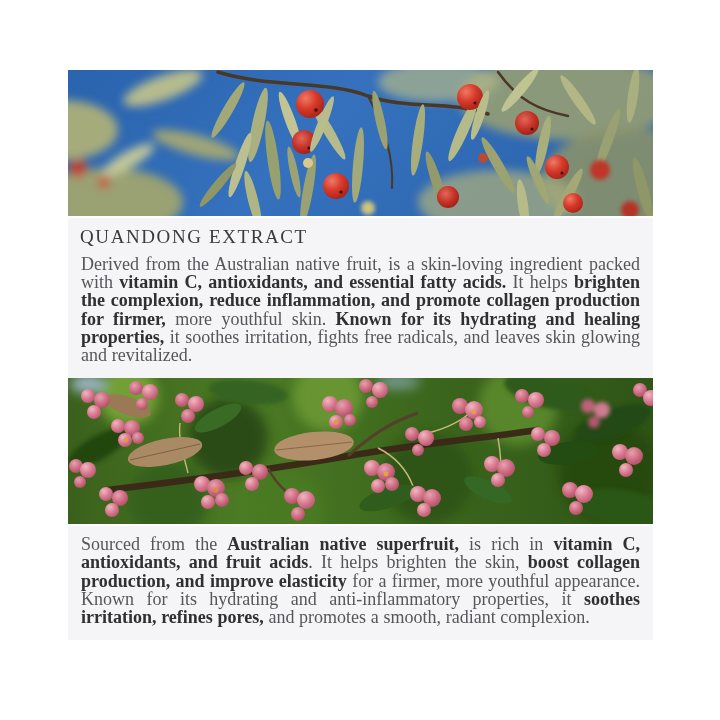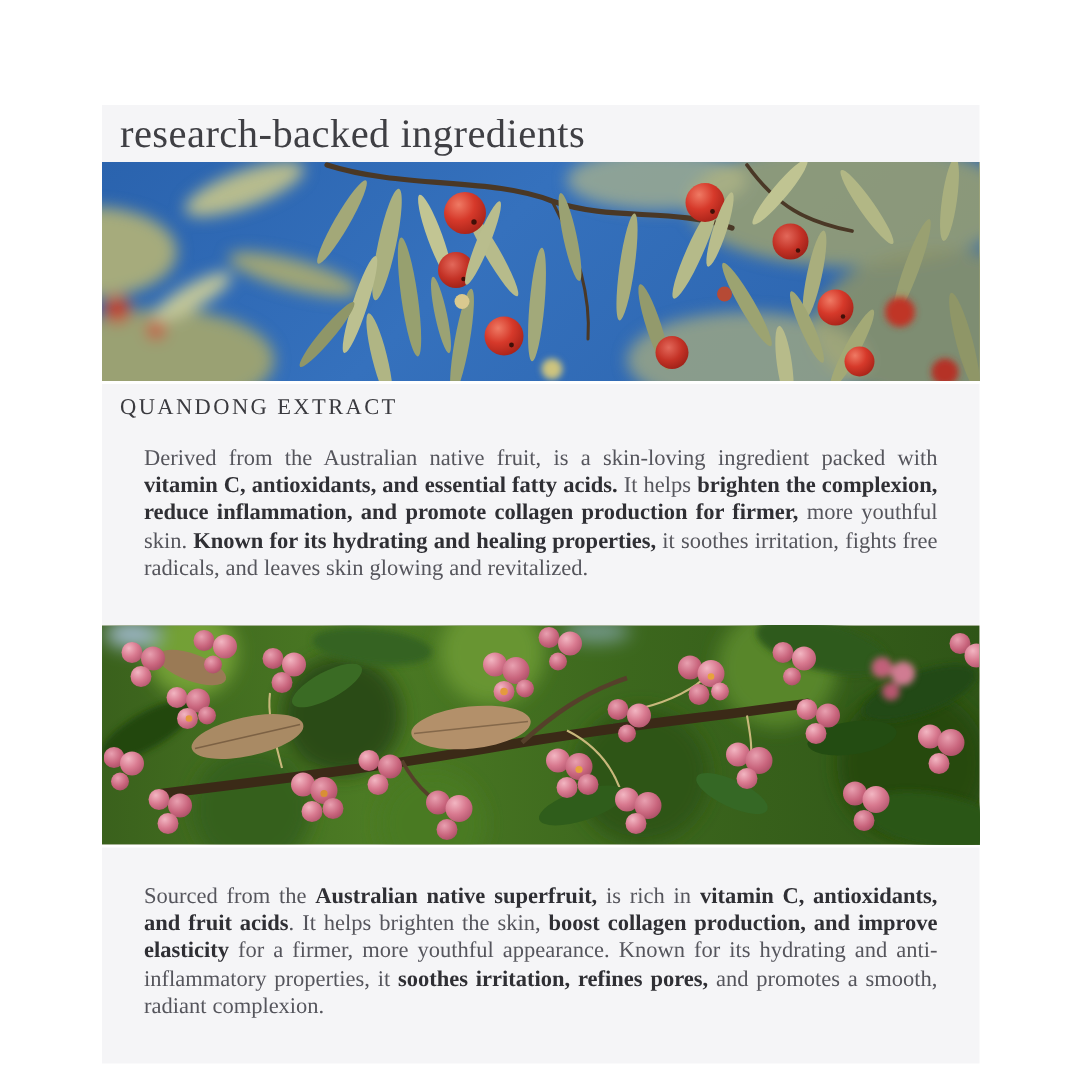--- a/index.html
+++ b/index.html
@@ -16,37 +16,34 @@
   h1.page-title{
     margin:0;font-size:27px;font-weight:normal;letter-spacing:.3px;
     color:var(--title-text,#3f3f44);
   }
   figure.photo{margin:0;width:585px;height:146px;overflow:hidden;background:#6b7a4d;}
   figure.photo svg{display:block;width:585px;height:146px;}
   .photo-1{margin-top:7px;}
   .photo-2{margin-top:3px;}
   .section-band{margin-top:2px;padding:8px 12px 13px;}
   h2.section-heading{
-    margin:0 0 7px;font-size:15px;font-weight:normal;letter-spacing:1.6px;
+    margin:0 0 7px;font-size:19px;font-weight:normal;letter-spacing:1.6px;
     color:var(--heading-text,#3a3a3f);
   }
   p.section-paragraph{
-    margin:16px;font-size:15px;line-height:18.2px;text-align:justify;
+    margin:1px;font-size:18px;line-height:18.2px;text-align:justify;
     color:var(--body-text,#55555c);word-spacing:.2px;
   }
   p.section-paragraph b{font-weight:bold;color:var(--body-bold-text,#2f2f34);}
 </style>
 </head>
 <body>
 
 <div class="canvas">
 
-  <header class="band title-band">
-    <h1 class="page-title">research-backed ingredients</h1>
-  </header>
 
   <figure class="photo photo-1" role="img" aria-label="Red quandong fruits hanging among slender sage-green leaves against a deep blue sky">
     <svg viewBox="0 0 585 146" preserveAspectRatio="none">
       <defs>
         <linearGradient id="qsky" x1="0" y1="0" x2="1" y2="0.25">
           <stop offset="0" stop-color="#2a63ae"></stop>
             <stop offset="0.5" stop-color="#3571bd"></stop>
             <stop offset="1" stop-color="#2d66b0"></stop>
         </linearGradient>
         <radialGradient id="qfruit" cx="35%" cy="30%" r="85%">

